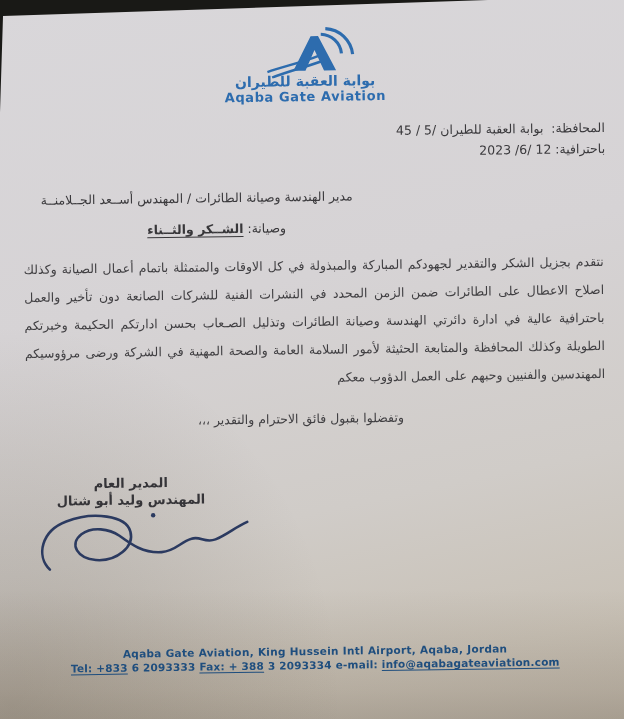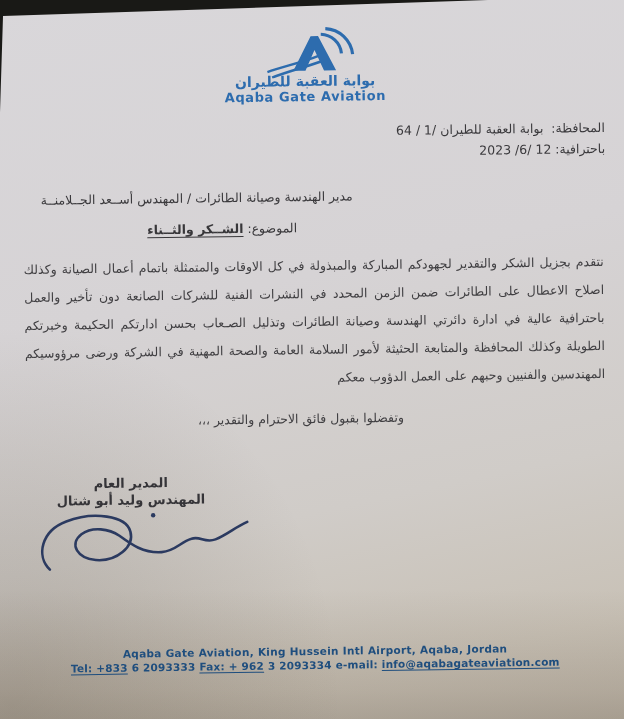--- a/index.html
+++ b/index.html
@@ -95,27 +95,27 @@
       <g stroke="#2d6cae" fill="none">
         <path d="M2,49 C20,43 40,39 58,32" stroke-width="2.6"></path>
         <path d="M7,55 C26,48 48,43 66,36" stroke-width="2.8"></path>
       </g>
       <path d="M30,48 L49,11 L57,11 L76,48 L63,48 L53,26 L43,48 Z" fill="#2d6cae"></path>
     </svg>
     <div class="brand-ar">بوابة العقبة للطيران</div>
     <div class="brand-en">Aqaba Gate Aviation</div>
 
     <div class="ref">
-      <div><span>المحافظة:</span>&nbsp; <span>بوابة العقبة للطيران</span> <span class="num">64 / 1/ </span></div>
+      <div><span>المحافظة:</span>&nbsp; <span>بوابة العقبة للطيران</span> <span class="num">45 / 5/ </span></div>
       <div><span>باحترافية:</span> <span class="num">2023 /6/ 12 </span></div>
     </div>
 
     <div class="recipient">مدير الهندسة وصيانة الطائرات / المهندس أســعد الجــلامنــة</div>
 
-    <div class="subject"><span>الموضوع: </span><b>الشــكر والثــناء</b></div>
+    <div class="subject"><span>وصيانة: </span><b>الشــكر والثــناء</b></div>
 
     <div class="body-text">
       <div class="ln">نتقدم بجزيل الشكر والتقدير لجهودكم المباركة والمبذولة في كل الاوقات والمتمثلة باتمام أعمال الصيانة وكذلك</div>
       <div class="ln">اصلاح الاعطال على الطائرات ضمن الزمن المحدد في النشرات الفنية للشركات الصانعة دون تأخير والعمل</div>
       <div class="ln">باحترافية عالية في ادارة دائرتي الهندسة وصيانة الطائرات وتذليل الصـعاب بحسن ادارتكم الحكيمة وخبرتكم</div>
       <div class="ln">الطويلة وكذلك المحافظة والمتابعة الحثيثة لأمور السلامة العامة والصحة المهنية في الشركة ورضى مرؤوسيكم من</div>
       <div class="ln last">المهندسين والفنيين وحبهم على العمل الدؤوب معكم</div>
     </div>
 
     <div class="closing">وتفضلوا بقبول فائق الاحترام والتقدير ،،،</div>
@@ -124,17 +124,17 @@
       <div>المدير العام</div>
       <div>المهندس وليد أبو شتال</div>
     </div>
     <svg class="sig-mark" viewBox="0 0 226 80" aria-hidden="true">
       <path d="M16,66 C2,52 8,27 33,18 C60,8 93,13 97,29 C101,44 83,59 62,57 C44,55 35,41 48,31 C59,23 76,26 86,33 C98,42 110,51 128,50 C142,49 147,40 158,37 C167,34 171,42 182,38 C193,34 202,26 214,21" fill="none" stroke="#2b3a60" stroke-width="2.6" stroke-linecap="round"></path>
       <circle cx="120" cy="13" r="2.2" fill="#2b3a60"></circle>
     </svg>
 
     <div class="footer">
       <div class="f1">Aqaba Gate Aviation, King Hussein Intl Airport, Aqaba, Jordan</div>
-      <div class="f2"><span class="u">Tel: +833</span><span> 6 2093333 </span><span class="u">Fax: + 962</span><span> 3 2093334 e-mail: </span><span class="u">info@aqabagateaviation.com</span></div>
+      <div class="f2"><span class="u">Tel: +833</span><span> 6 2093333 </span><span class="u">Fax: + 388</span><span> 3 2093334 e-mail: </span><span class="u">info@aqabagateaviation.com</span></div>
     </div>
 
   </div>
 </div>
 
 </body></html>

